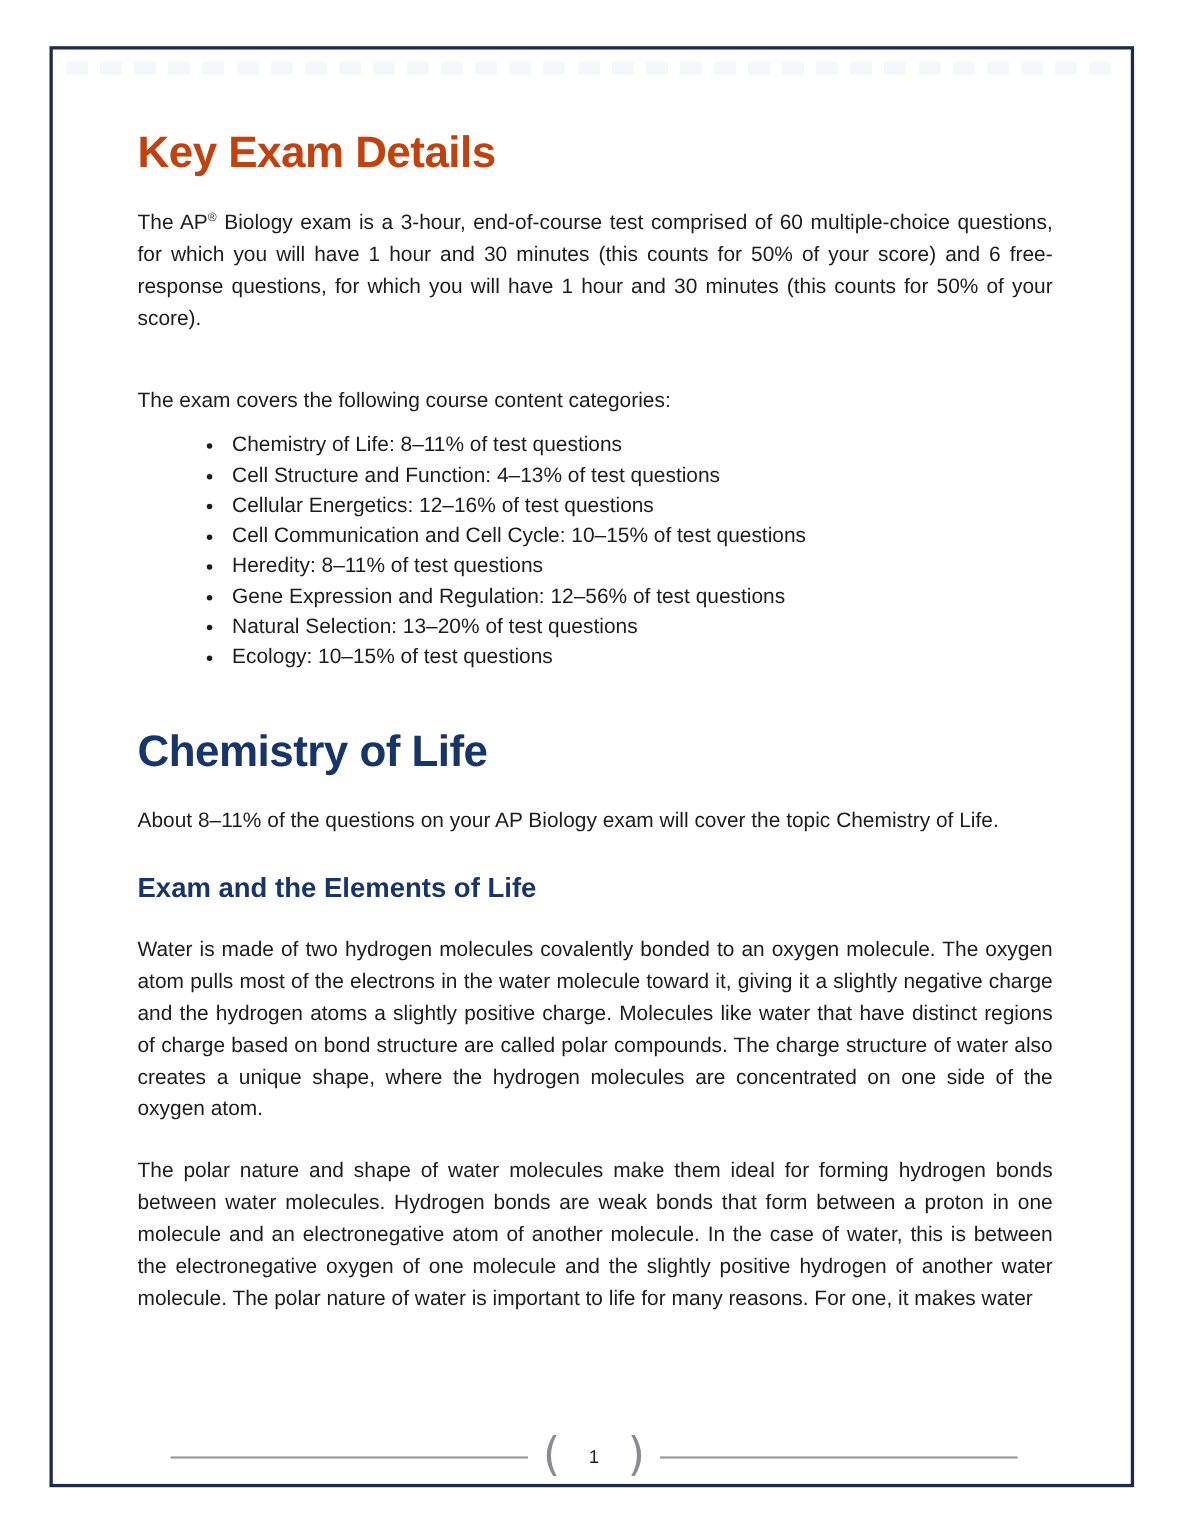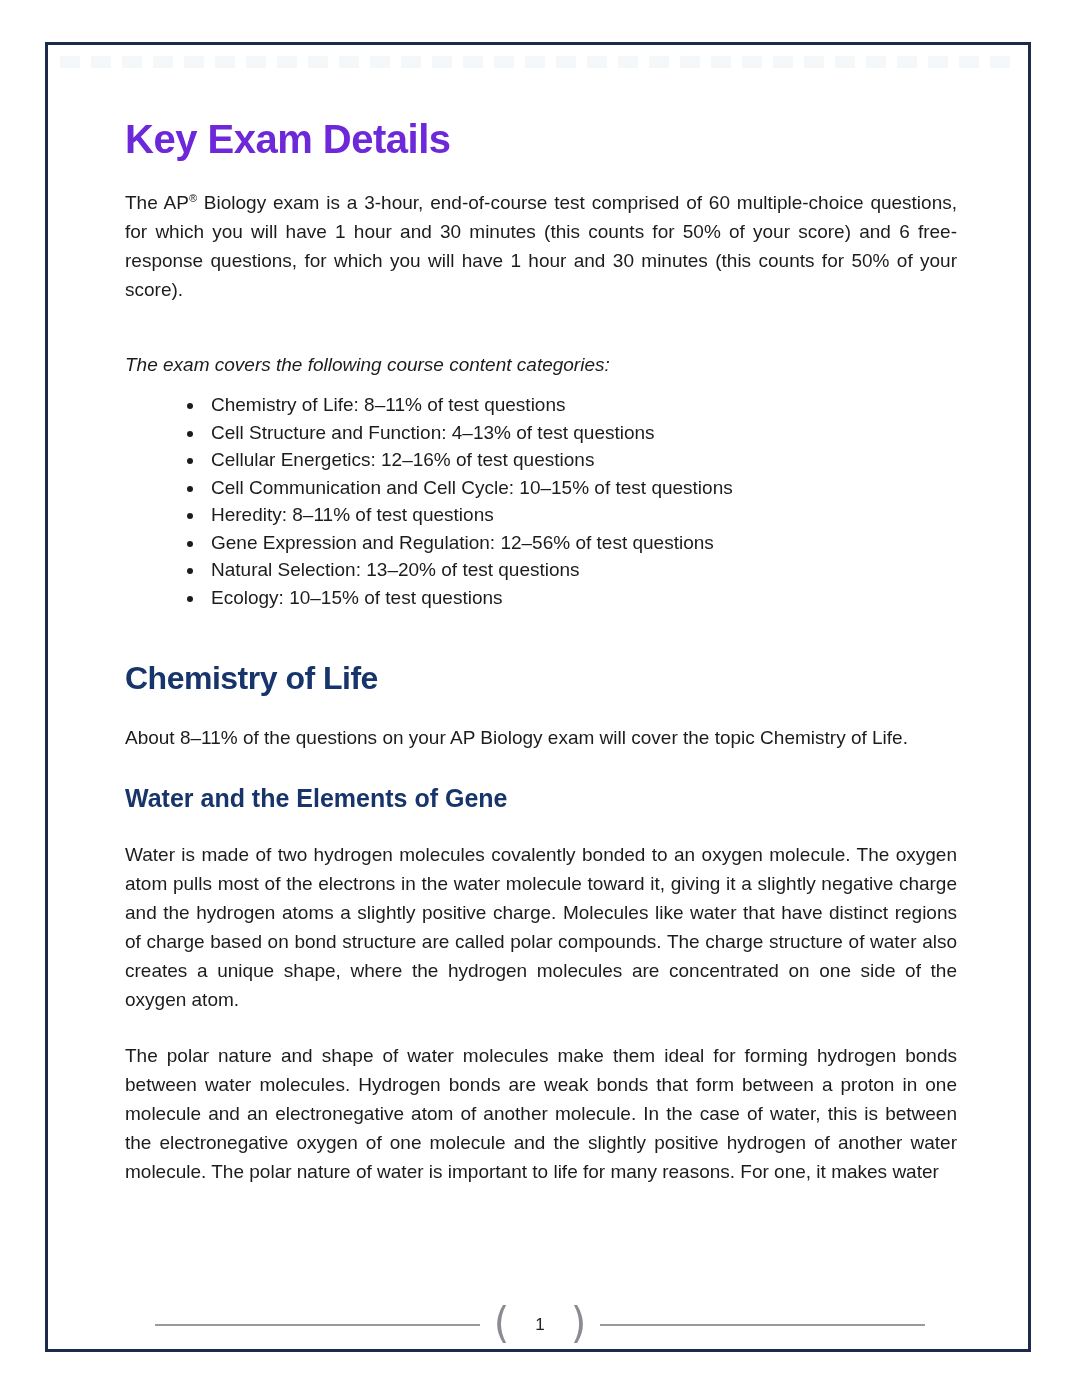--- a/index.html
+++ b/index.html
@@ -38,26 +38,26 @@
     left: 125px;
     top: 42px;
     width: 832px;
     color: #1c1c1c;
   }
   h1.doc-title {
     margin: 75px 0 0 0;
     font-size: 40px;
     line-height: 1.1;
     font-weight: bold;
-    color: #6d28d9;
+    color: #c2410c;
     letter-spacing: -0.5px;
   }
   h2.section-title {
     margin: 50px 0 0 0;
-    font-size: 32px;
+    font-size: 40px;
     line-height: 1.1;
     font-weight: bold;
     color: #17356b;
     letter-spacing: -0.5px;
   }
   h3.sub-title {
     margin: 32px 0 0 0;
     font-size: 25px;
     line-height: 1.15;
     font-weight: bold;
@@ -66,21 +66,20 @@
   p.body-text {
     margin: 27px 0 0 0;
     font-size: 19px;
     line-height: 29px;
     text-align: justify;
   }
   p.lead-text {
     margin: 46px 0 0 0;
     font-size: 19px;
     line-height: 29px;
-    font-style: italic;
   }
   p.guide-text {
     margin: 46px 0 0 0;
     font-size: 19px;
     line-height: 29px;
     text-align: justify;
   }
   ul.category-list {
     margin: 12px;
     padding: 0 0 0 68px;
@@ -152,21 +151,21 @@
       <li>Gene Expression and Regulation: 12–56% of test questions</li>
       <li>Natural Selection: 13–20% of test questions</li>
       <li>Ecology: 10–15% of test questions</li>
     </ul>
 
 
     <h2 class="section-title">Chemistry of Life</h2>
 
     <p class="body-text">About 8–11% of the questions on your AP Biology exam will cover the topic Chemistry of Life.</p>
 
-    <h3 class="sub-title">Water and the Elements of Gene</h3>
+    <h3 class="sub-title">Exam and the Elements of Life</h3>
 
     <p class="body-text"><span>Water is made of two hydrogen molecules covalently bonded to an oxygen molecule. The oxygen atom pulls most of the electrons in the water molecule toward it, giving it a slightly negative charge and the hydrogen atoms a slightly positive charge. Molecules like water that have distinct regions of charge based on bond structure are called </span><b class="bold-term">polar compounds</b><span>. The charge structure of water also creates a unique shape, where the hydrogen molecules are concentrated on one side of the oxygen atom.</span></p>
 
     <p class="body-text"><span>The polar nature and shape of water molecules make them ideal for forming hydrogen bonds between water molecules. </span><b class="bold-term">Hydrogen bonds</b><span> are weak bonds that form between a proton in one molecule and an electronegative atom of another molecule. In the case of water, this is between the electronegative oxygen of one molecule and the slightly positive hydrogen of another water molecule. The polar nature of water is important to life for many reasons. For one, it makes water</span></p>
 
   </div>
 
   <div class="footer">
     <div class="rule"></div>
     <span class="bracket left">(</span>

